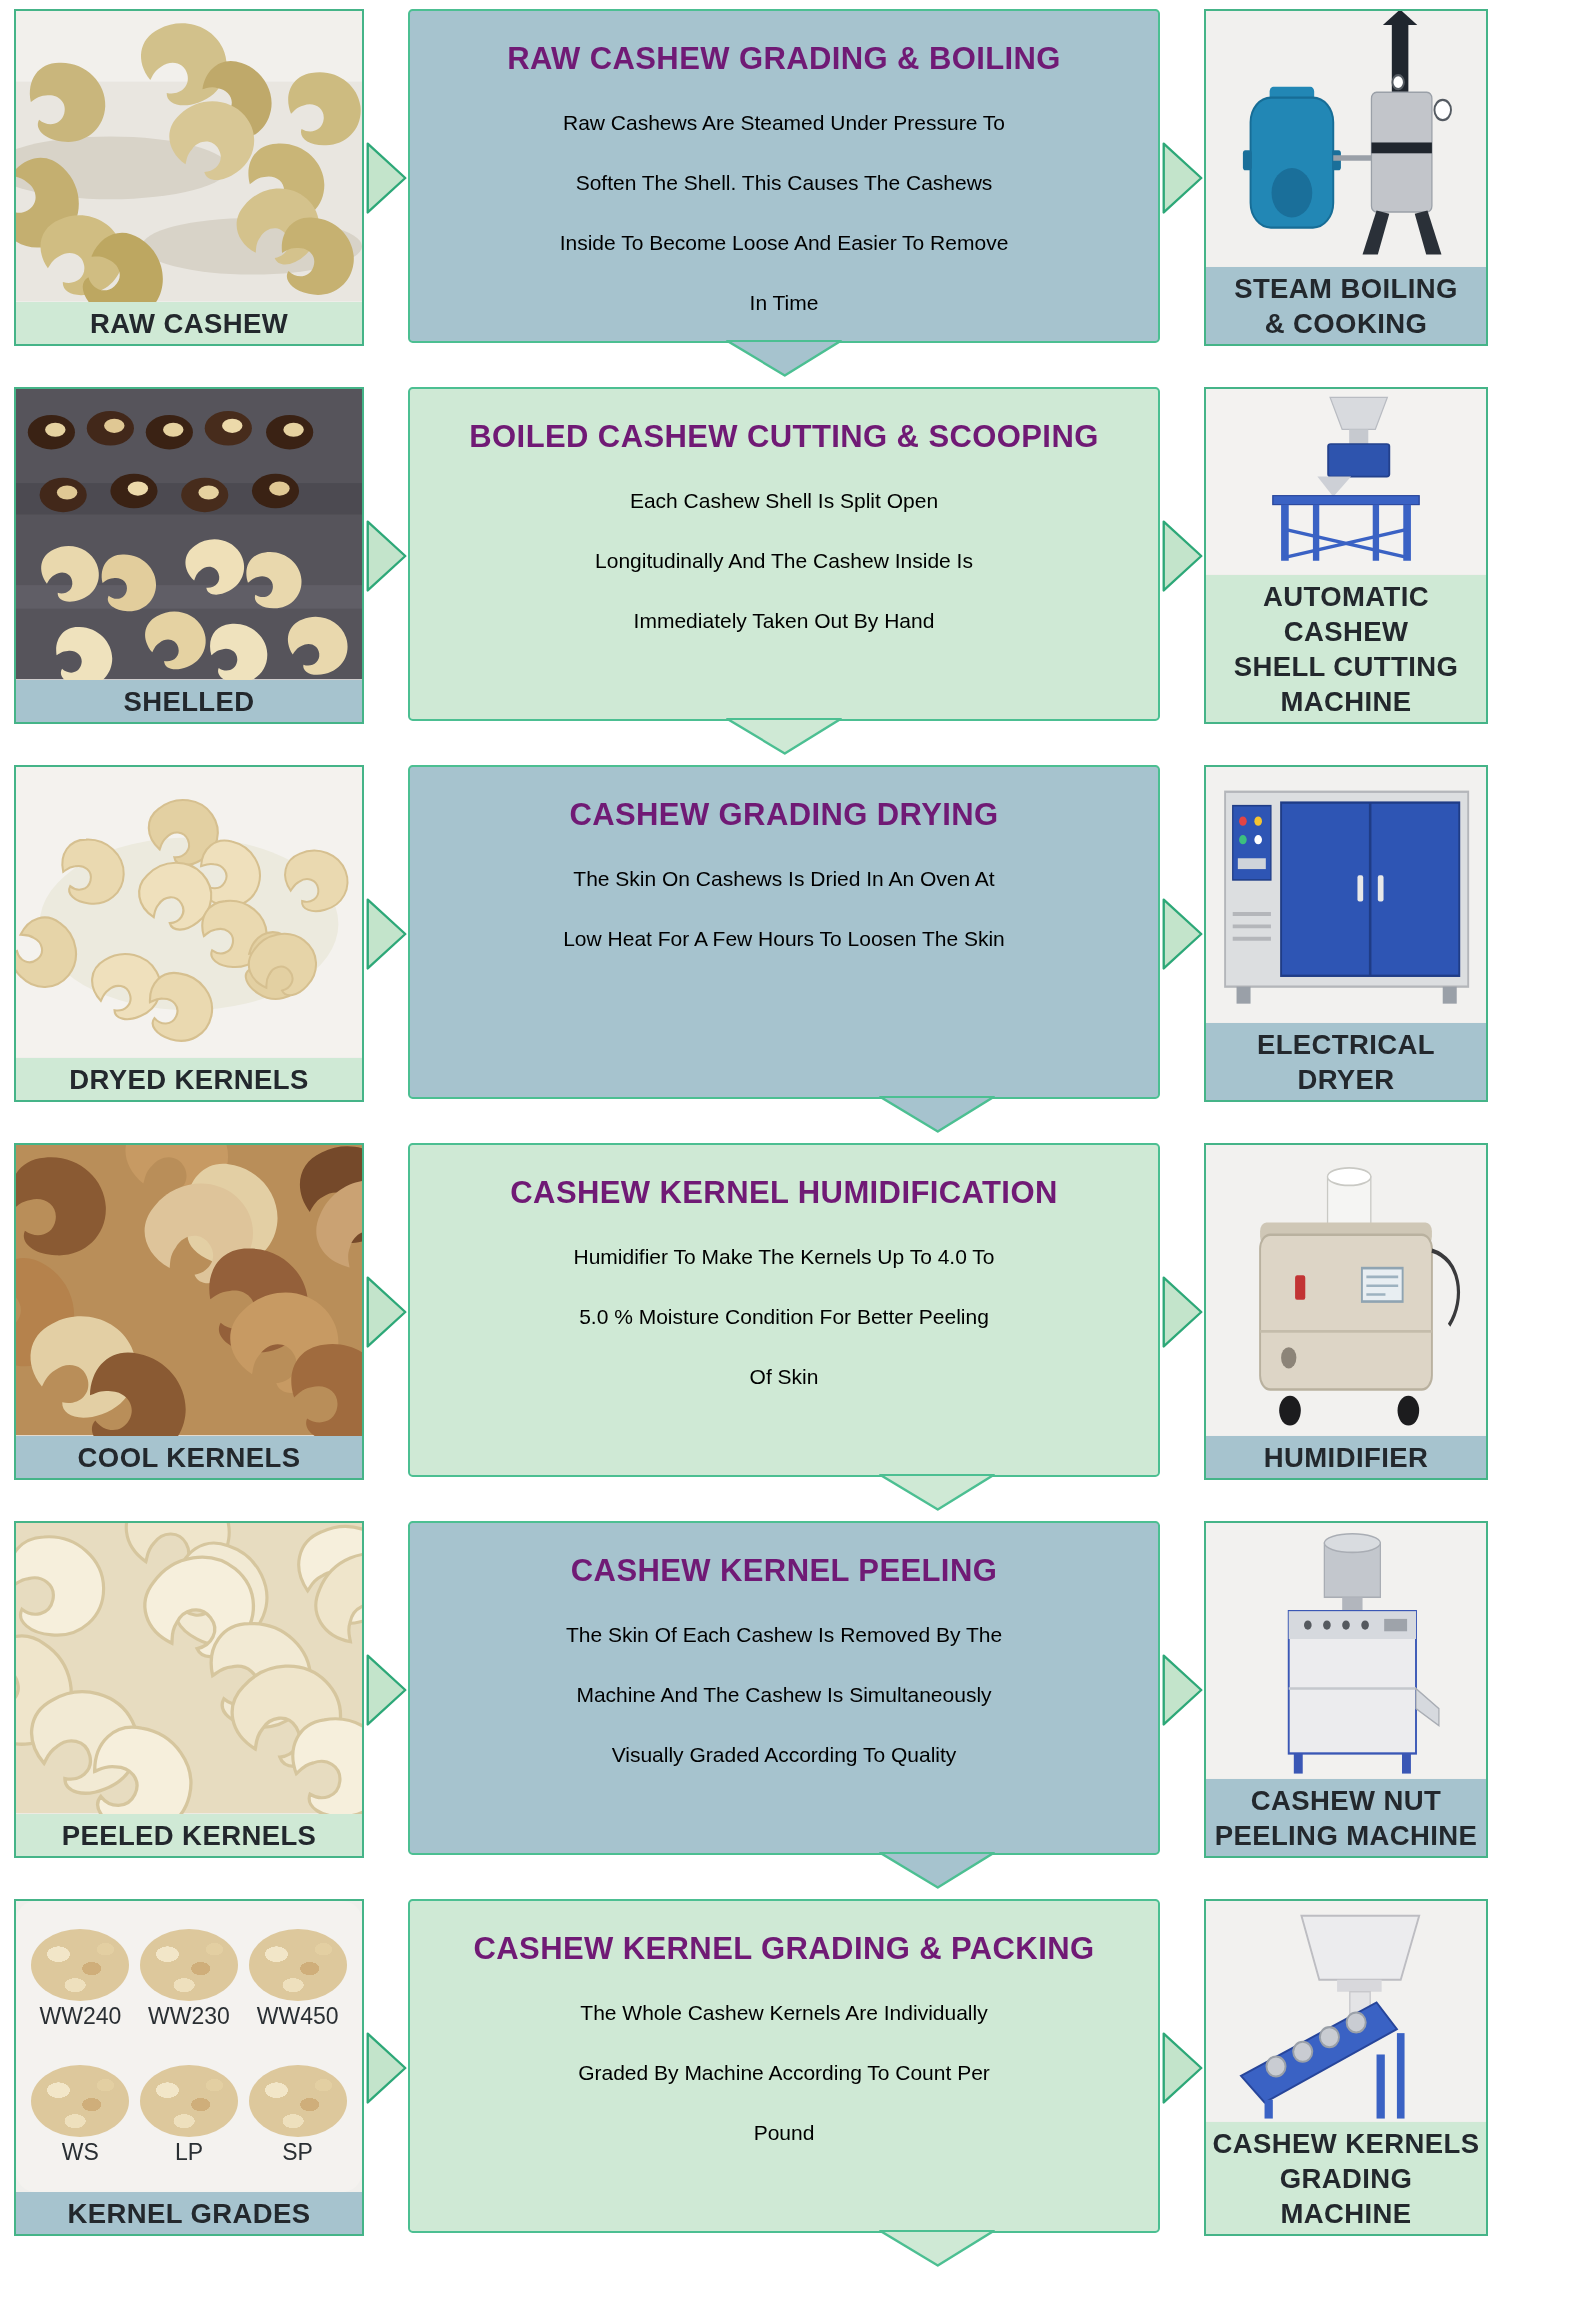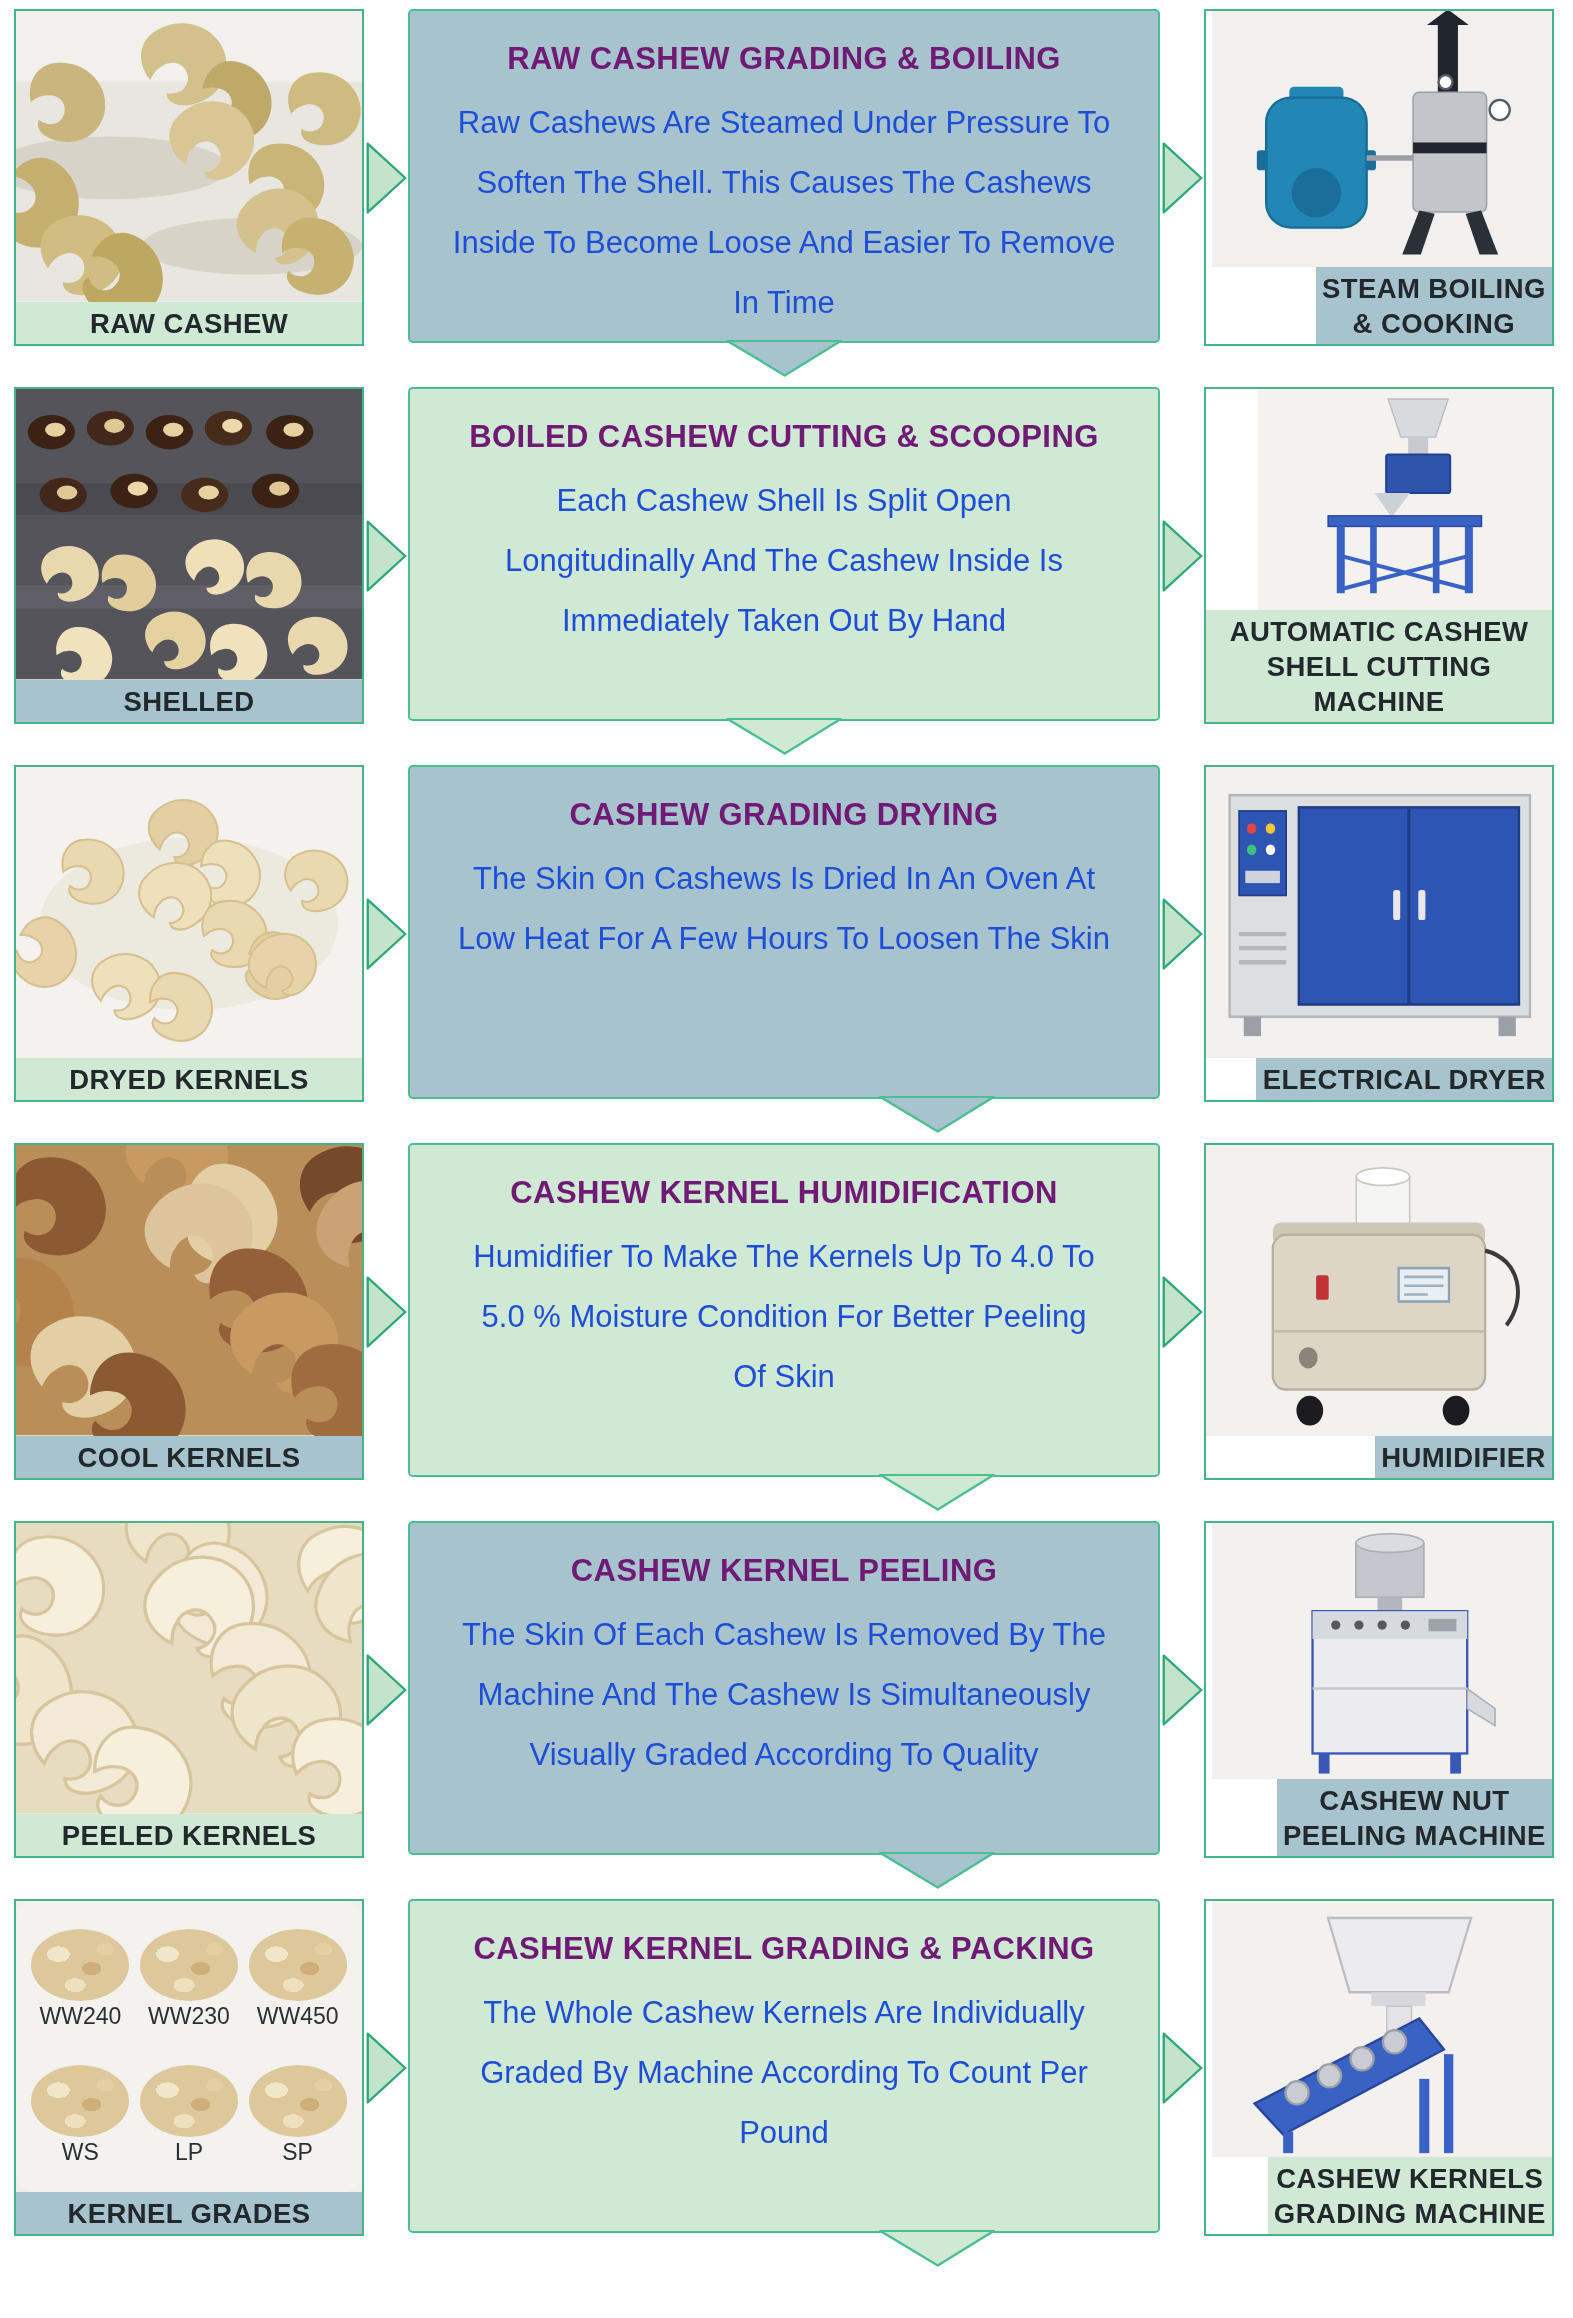--- a/index.html
+++ b/index.html
@@ -1,32 +1,32 @@
 <!DOCTYPE html>
 <html style="font-size:12.6px"><head>
 <meta charset="utf-8">
 <style>
   html,body{margin:0;padding:0;background:#ffffff;}
   body{width:1574px;height:2319px;overflow:hidden;font-family:"Liberation Sans",sans-serif;}
   .flow{padding-top:9.4px;}
   .row{display:flex;align-items:stretch;height:337px;margin:0 11.8px 41px 14px;}
   
   .card{width:350px;box-sizing:border-box;border:2.4px solid #45b488;background:#ffffff;display:flex;flex-direction:column;}
-  .card.right{width:350px;align-items:flex-end;}
+  .card.right{width:284px;}
   .photo{flex:1 1 auto;overflow:hidden;position:relative;background:#f0efec;}
   .photo svg{display:block;width:100%;height:100%;}
   .caption{flex:0 0 auto;text-align:center;font-weight:bold;font-size:27.5px;line-height:35px;color:#23282d;padding:3.9px 6.3px;white-space:pre-line;letter-spacing:0.4px;}
   .theme-green{background:#cfe9d5;}
   .theme-blue{background:#a6c3ce;}
   
   .arrow-zone{width:44px;flex:0 0 auto;display:flex;align-items:center;justify-content:center;}
   .midwrap{position:relative;width:752px;flex:0 0 auto;}
   .box{box-sizing:border-box;height:334px;border:2.4px solid #4cbf92;border-radius:4.7px;text-align:center;padding:30px 19px 0;}
   .box-title{font-size:31px;font-weight:bold;color:#701a75;letter-spacing:0.4px;margin-bottom:15.7px;}
-  .box-body{font-size:31px;color:#1d4ed8;line-height:60px;white-space:pre-line;}
+  .box-body{font-size:21px;color:#000000;line-height:60px;white-space:pre-line;}
   .tail{position:absolute;top:331px;width:118px;height:38px;}
   .tail-center{left:317px;}
   .tail-shift{left:470px;}
   
   .grades{display:grid;grid-template-columns:repeat(3,1fr);gap:9.4px 7.9px;padding:28px 14px 0;background:#f4f2ef;height:100%;box-sizing:border-box;border-radius:20px;}
   .grade{display:flex;flex-direction:column;align-items:center;}
   .grade-oval{width:98px;height:72px;border-radius:50%;
     background:
       radial-gradient(20.5px 14px at 28% 35%, #f2e6c8 55%, rgba(0,0,0,0) 56%),
       radial-gradient(17.3px 11.8px at 62% 55%, #cfae7a 55%, rgba(0,0,0,0) 56%),

